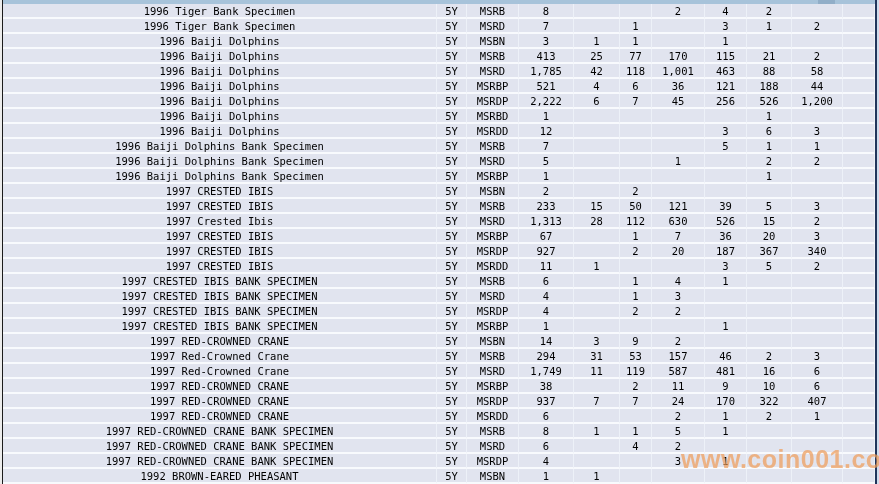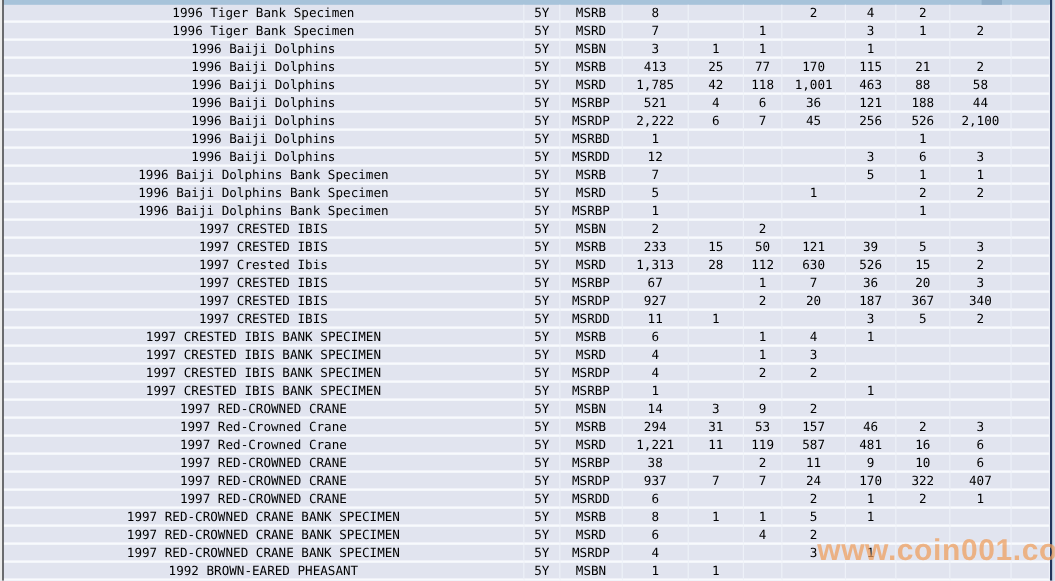--- a/index.html
+++ b/index.html
@@ -44,39 +44,39 @@
   <div class="top-band"></div>
   <div class="top-artifact"></div>
 
   <div class="grid">
       <div class="row"><div class="cell">1996 Tiger Bank Specimen</div><div class="cell">5Y</div><div class="cell">MSRB</div><div class="cell">8</div><div class="cell"></div><div class="cell"></div><div class="cell">2</div><div class="cell">4</div><div class="cell">2</div><div class="cell"></div><div class="cell"></div></div>
       <div class="row"><div class="cell">1996 Tiger Bank Specimen</div><div class="cell">5Y</div><div class="cell">MSRD</div><div class="cell">7</div><div class="cell"></div><div class="cell">1</div><div class="cell"></div><div class="cell">3</div><div class="cell">1</div><div class="cell">2</div><div class="cell"></div></div>
       <div class="row"><div class="cell">1996 Baiji Dolphins</div><div class="cell">5Y</div><div class="cell">MSBN</div><div class="cell">3</div><div class="cell">1</div><div class="cell">1</div><div class="cell"></div><div class="cell">1</div><div class="cell"></div><div class="cell"></div><div class="cell"></div></div>
       <div class="row"><div class="cell">1996 Baiji Dolphins</div><div class="cell">5Y</div><div class="cell">MSRB</div><div class="cell">413</div><div class="cell">25</div><div class="cell">77</div><div class="cell">170</div><div class="cell">115</div><div class="cell">21</div><div class="cell">2</div><div class="cell"></div></div>
       <div class="row"><div class="cell">1996 Baiji Dolphins</div><div class="cell">5Y</div><div class="cell">MSRD</div><div class="cell">1,785</div><div class="cell">42</div><div class="cell">118</div><div class="cell">1,001</div><div class="cell">463</div><div class="cell">88</div><div class="cell">58</div><div class="cell"></div></div>
       <div class="row"><div class="cell">1996 Baiji Dolphins</div><div class="cell">5Y</div><div class="cell">MSRBP</div><div class="cell">521</div><div class="cell">4</div><div class="cell">6</div><div class="cell">36</div><div class="cell">121</div><div class="cell">188</div><div class="cell">44</div><div class="cell"></div></div>
-      <div class="row"><div class="cell">1996 Baiji Dolphins</div><div class="cell">5Y</div><div class="cell">MSRDP</div><div class="cell">2,222</div><div class="cell">6</div><div class="cell">7</div><div class="cell">45</div><div class="cell">256</div><div class="cell">526</div><div class="cell">2,100</div><div class="cell"></div></div>
+      <div class="row"><div class="cell">1996 Baiji Dolphins</div><div class="cell">5Y</div><div class="cell">MSRDP</div><div class="cell">2,222</div><div class="cell">6</div><div class="cell">7</div><div class="cell">45</div><div class="cell">256</div><div class="cell">526</div><div class="cell">1,200</div><div class="cell"></div></div>
       <div class="row"><div class="cell">1996 Baiji Dolphins</div><div class="cell">5Y</div><div class="cell">MSRBD</div><div class="cell">1</div><div class="cell"></div><div class="cell"></div><div class="cell"></div><div class="cell"></div><div class="cell">1</div><div class="cell"></div><div class="cell"></div></div>
       <div class="row"><div class="cell">1996 Baiji Dolphins</div><div class="cell">5Y</div><div class="cell">MSRDD</div><div class="cell">12</div><div class="cell"></div><div class="cell"></div><div class="cell"></div><div class="cell">3</div><div class="cell">6</div><div class="cell">3</div><div class="cell"></div></div>
       <div class="row"><div class="cell">1996 Baiji Dolphins Bank Specimen</div><div class="cell">5Y</div><div class="cell">MSRB</div><div class="cell">7</div><div class="cell"></div><div class="cell"></div><div class="cell"></div><div class="cell">5</div><div class="cell">1</div><div class="cell">1</div><div class="cell"></div></div>
       <div class="row"><div class="cell">1996 Baiji Dolphins Bank Specimen</div><div class="cell">5Y</div><div class="cell">MSRD</div><div class="cell">5</div><div class="cell"></div><div class="cell"></div><div class="cell">1</div><div class="cell"></div><div class="cell">2</div><div class="cell">2</div><div class="cell"></div></div>
       <div class="row"><div class="cell">1996 Baiji Dolphins Bank Specimen</div><div class="cell">5Y</div><div class="cell">MSRBP</div><div class="cell">1</div><div class="cell"></div><div class="cell"></div><div class="cell"></div><div class="cell"></div><div class="cell">1</div><div class="cell"></div><div class="cell"></div></div>
       <div class="row"><div class="cell">1997 CRESTED IBIS</div><div class="cell">5Y</div><div class="cell">MSBN</div><div class="cell">2</div><div class="cell"></div><div class="cell">2</div><div class="cell"></div><div class="cell"></div><div class="cell"></div><div class="cell"></div><div class="cell"></div></div>
       <div class="row"><div class="cell">1997 CRESTED IBIS</div><div class="cell">5Y</div><div class="cell">MSRB</div><div class="cell">233</div><div class="cell">15</div><div class="cell">50</div><div class="cell">121</div><div class="cell">39</div><div class="cell">5</div><div class="cell">3</div><div class="cell"></div></div>
       <div class="row"><div class="cell">1997 Crested Ibis</div><div class="cell">5Y</div><div class="cell">MSRD</div><div class="cell">1,313</div><div class="cell">28</div><div class="cell">112</div><div class="cell">630</div><div class="cell">526</div><div class="cell">15</div><div class="cell">2</div><div class="cell"></div></div>
       <div class="row"><div class="cell">1997 CRESTED IBIS</div><div class="cell">5Y</div><div class="cell">MSRBP</div><div class="cell">67</div><div class="cell"></div><div class="cell">1</div><div class="cell">7</div><div class="cell">36</div><div class="cell">20</div><div class="cell">3</div><div class="cell"></div></div>
       <div class="row"><div class="cell">1997 CRESTED IBIS</div><div class="cell">5Y</div><div class="cell">MSRDP</div><div class="cell">927</div><div class="cell"></div><div class="cell">2</div><div class="cell">20</div><div class="cell">187</div><div class="cell">367</div><div class="cell">340</div><div class="cell"></div></div>
       <div class="row"><div class="cell">1997 CRESTED IBIS</div><div class="cell">5Y</div><div class="cell">MSRDD</div><div class="cell">11</div><div class="cell">1</div><div class="cell"></div><div class="cell"></div><div class="cell">3</div><div class="cell">5</div><div class="cell">2</div><div class="cell"></div></div>
       <div class="row"><div class="cell">1997 CRESTED IBIS BANK SPECIMEN</div><div class="cell">5Y</div><div class="cell">MSRB</div><div class="cell">6</div><div class="cell"></div><div class="cell">1</div><div class="cell">4</div><div class="cell">1</div><div class="cell"></div><div class="cell"></div><div class="cell"></div></div>
       <div class="row"><div class="cell">1997 CRESTED IBIS BANK SPECIMEN</div><div class="cell">5Y</div><div class="cell">MSRD</div><div class="cell">4</div><div class="cell"></div><div class="cell">1</div><div class="cell">3</div><div class="cell"></div><div class="cell"></div><div class="cell"></div><div class="cell"></div></div>
       <div class="row"><div class="cell">1997 CRESTED IBIS BANK SPECIMEN</div><div class="cell">5Y</div><div class="cell">MSRDP</div><div class="cell">4</div><div class="cell"></div><div class="cell">2</div><div class="cell">2</div><div class="cell"></div><div class="cell"></div><div class="cell"></div><div class="cell"></div></div>
       <div class="row"><div class="cell">1997 CRESTED IBIS BANK SPECIMEN</div><div class="cell">5Y</div><div class="cell">MSRBP</div><div class="cell">1</div><div class="cell"></div><div class="cell"></div><div class="cell"></div><div class="cell">1</div><div class="cell"></div><div class="cell"></div><div class="cell"></div></div>
       <div class="row"><div class="cell">1997 RED-CROWNED CRANE</div><div class="cell">5Y</div><div class="cell">MSBN</div><div class="cell">14</div><div class="cell">3</div><div class="cell">9</div><div class="cell">2</div><div class="cell"></div><div class="cell"></div><div class="cell"></div><div class="cell"></div></div>
       <div class="row"><div class="cell">1997 Red-Crowned Crane</div><div class="cell">5Y</div><div class="cell">MSRB</div><div class="cell">294</div><div class="cell">31</div><div class="cell">53</div><div class="cell">157</div><div class="cell">46</div><div class="cell">2</div><div class="cell">3</div><div class="cell"></div></div>
-      <div class="row"><div class="cell">1997 Red-Crowned Crane</div><div class="cell">5Y</div><div class="cell">MSRD</div><div class="cell">1,221</div><div class="cell">11</div><div class="cell">119</div><div class="cell">587</div><div class="cell">481</div><div class="cell">16</div><div class="cell">6</div><div class="cell"></div></div>
+      <div class="row"><div class="cell">1997 Red-Crowned Crane</div><div class="cell">5Y</div><div class="cell">MSRD</div><div class="cell">1,749</div><div class="cell">11</div><div class="cell">119</div><div class="cell">587</div><div class="cell">481</div><div class="cell">16</div><div class="cell">6</div><div class="cell"></div></div>
       <div class="row"><div class="cell">1997 RED-CROWNED CRANE</div><div class="cell">5Y</div><div class="cell">MSRBP</div><div class="cell">38</div><div class="cell"></div><div class="cell">2</div><div class="cell">11</div><div class="cell">9</div><div class="cell">10</div><div class="cell">6</div><div class="cell"></div></div>
       <div class="row"><div class="cell">1997 RED-CROWNED CRANE</div><div class="cell">5Y</div><div class="cell">MSRDP</div><div class="cell">937</div><div class="cell">7</div><div class="cell">7</div><div class="cell">24</div><div class="cell">170</div><div class="cell">322</div><div class="cell">407</div><div class="cell"></div></div>
       <div class="row"><div class="cell">1997 RED-CROWNED CRANE</div><div class="cell">5Y</div><div class="cell">MSRDD</div><div class="cell">6</div><div class="cell"></div><div class="cell"></div><div class="cell">2</div><div class="cell">1</div><div class="cell">2</div><div class="cell">1</div><div class="cell"></div></div>
       <div class="row"><div class="cell">1997 RED-CROWNED CRANE BANK SPECIMEN</div><div class="cell">5Y</div><div class="cell">MSRB</div><div class="cell">8</div><div class="cell">1</div><div class="cell">1</div><div class="cell">5</div><div class="cell">1</div><div class="cell"></div><div class="cell"></div><div class="cell"></div></div>
       <div class="row"><div class="cell">1997 RED-CROWNED CRANE BANK SPECIMEN</div><div class="cell">5Y</div><div class="cell">MSRD</div><div class="cell">6</div><div class="cell"></div><div class="cell">4</div><div class="cell">2</div><div class="cell"></div><div class="cell"></div><div class="cell"></div><div class="cell"></div></div>
       <div class="row"><div class="cell">1997 RED-CROWNED CRANE BANK SPECIMEN</div><div class="cell">5Y</div><div class="cell">MSRDP</div><div class="cell">4</div><div class="cell"></div><div class="cell"></div><div class="cell">3</div><div class="cell">1</div><div class="cell"></div><div class="cell"></div><div class="cell"></div></div>
       <div class="row"><div class="cell">1992 BROWN-EARED PHEASANT</div><div class="cell">5Y</div><div class="cell">MSBN</div><div class="cell">1</div><div class="cell">1</div><div class="cell"></div><div class="cell"></div><div class="cell"></div><div class="cell"></div><div class="cell"></div><div class="cell"></div></div>
     </div>
 
   <div class="left-strip"></div>

